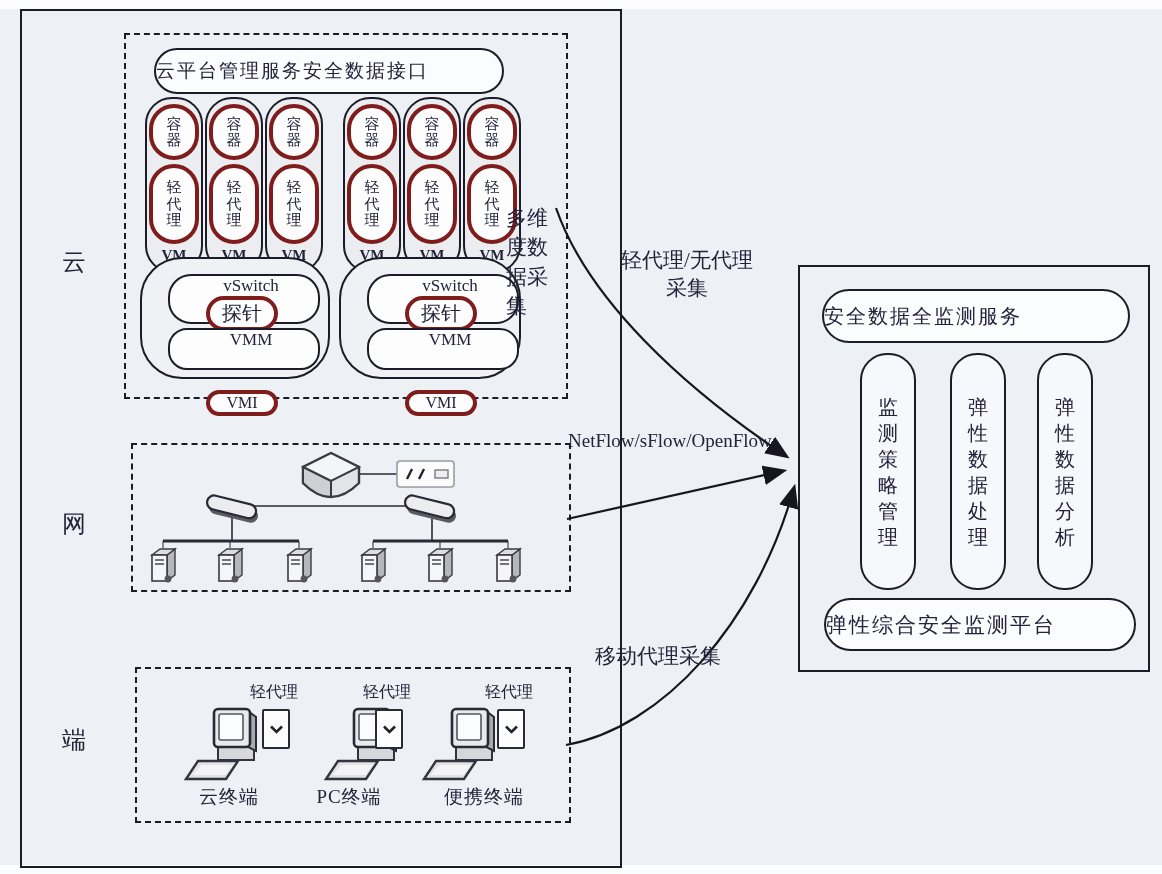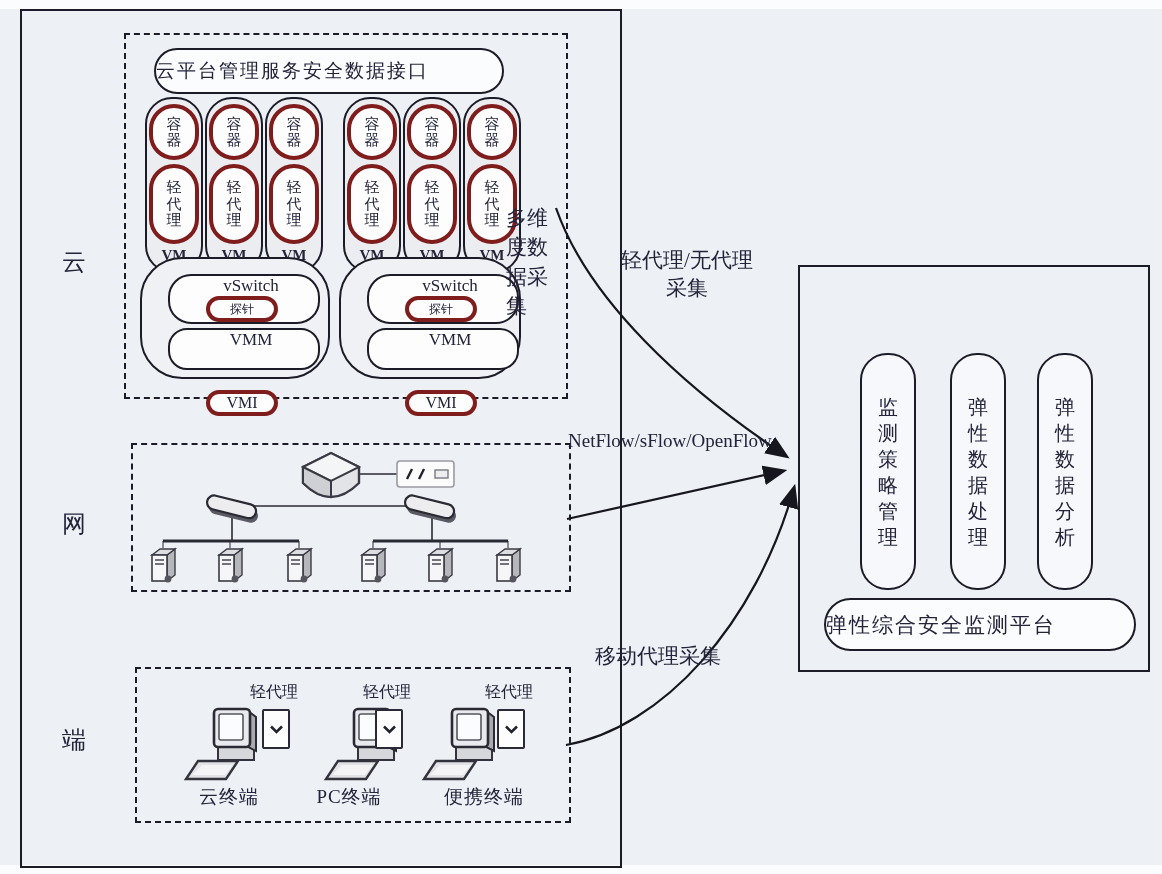--- a/index.html
+++ b/index.html
@@ -19,21 +19,21 @@
     display:flex;align-items:center;justify-content:center;text-align:center;}
   .cjk-v{word-break:break-all;line-height:1.1;font-size:15px;}
   .col-container{width:42px;height:48px;margin-top:5px;}
   .col-agent{width:42px;height:72px;margin-top:4px;}
   .col-vm{margin-top:3px;font-size:15px;font-weight:700;}
   .grp{position:absolute;height:118px;border:2.2px solid #1c1c28;border-radius:42px;background:#f0f1f5;}
   .grp-row{position:absolute;left:26px;border:2px solid #1c1c28;background:#fdfdfe;display:flex;align-items:center;flex-direction:column;}
   .row-sw{top:15px;width:148px;height:46px;border-radius:23px;}
   .row-vmm{top:69px;width:148px;height:38px;border-radius:19px;gap:40px;}
   .grp-row .txt{margin-left:14px;font-size:17px;flex:1;}
-  .probe-oval{width:64px;height:38px;margin-right:4px;font-size:12px;align-items:flex-end;}
+  .probe-oval{width:64px;height:38px;margin-right:4px;font-size:20px;align-items:flex-end;}
   .vmi-oval{width:64px;height:30px;margin-right:4px;font-size:16px;}
   .side-label{position:absolute;width:52px;font-size:21px;line-height:1.4;word-break:break-all;text-align:left;margin-top:36px;}
   .flow-label{position:absolute;text-align:center;font-size:21px;line-height:1.35;}
   .flow-label.en{font-size:19px;}
   .net-svg{position:absolute;left:0;top:0;}
   .terminal-name{position:absolute;font-size:19px;letter-spacing:1px;white-space:nowrap;transform:translateX(-50%);}
   .agent-lbl{position:absolute;font-size:16px;white-space:nowrap;transform:translateX(-50%);}
   .agent-box{position:absolute;width:24px;height:36px;border:2px solid #2a2a36;border-radius:2px;
     background:#fdfdfe;display:flex;align-items:center;justify-content:center;}
   .vpill{position:absolute;width:52px;height:233px;border:2.2px solid #1c1c28;border-radius:27px;
@@ -280,20 +280,23 @@
       </svg>
     <div class="agent-box" style="left:360px;top:40px;">
       <svg width="15" height="9" viewBox="0 0 15 9">
           <polyline points="2,1.5 7.5,7 13,1.5" fill="none" stroke="#22222c" stroke-width="2.6"></polyline>
         </svg>
     </div>
     <div class="terminal-name" style="left:347px;top:115px;">便携终端</div>
   </div>
 
   <div class="solid-box" style="left:798px;top:265px;width:348px;height:403px;">
+    <div class="pill" style="left:22px;top:22px;width:304px;height:50px;font-size:20px;letter-spacing:2px;">
+      <span>安全数据全监测服务</span>
+    </div>
     <div class="vpill" style="left:60px;top:86px;">
       <span class="vtxt">监测策略管理</span>
     </div>
     <div class="vpill" style="left:150px;top:86px;">
       <span class="vtxt">弹性数据处理</span>
     </div>
     <div class="vpill" style="left:237px;top:86px;">
       <span class="vtxt">弹性数据分析</span>
     </div>
     <div class="pill" style="left:24px;top:331px;width:308px;height:49px;font-size:21px;letter-spacing:2px;">

